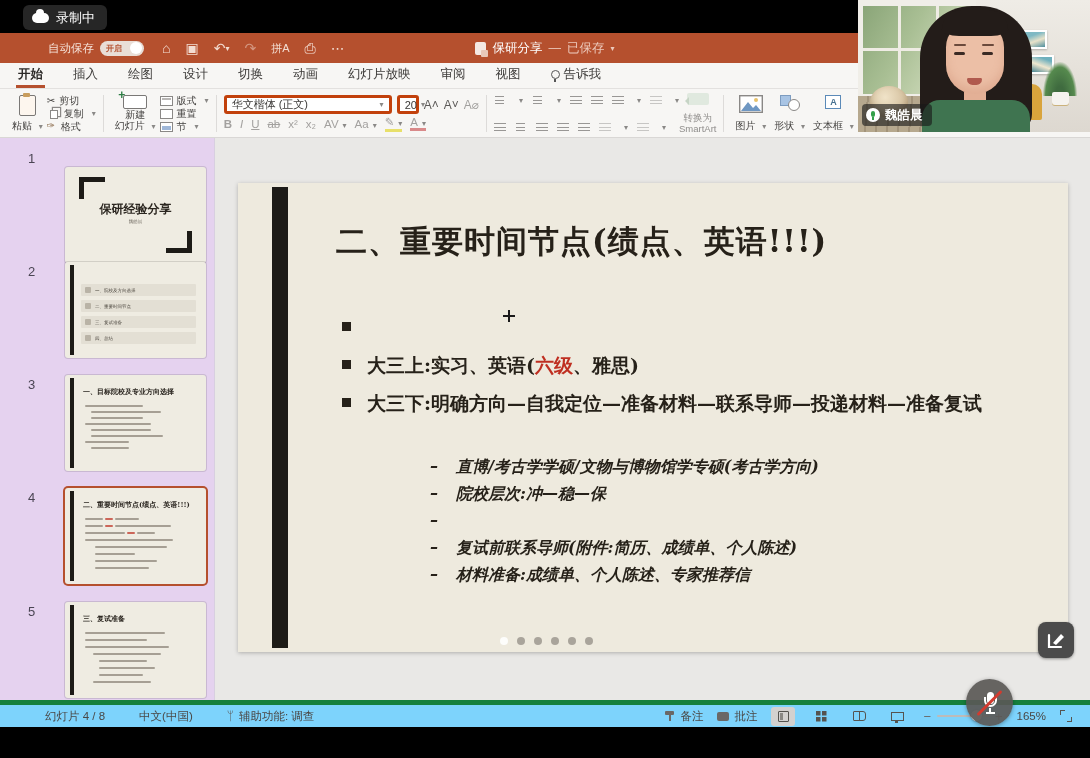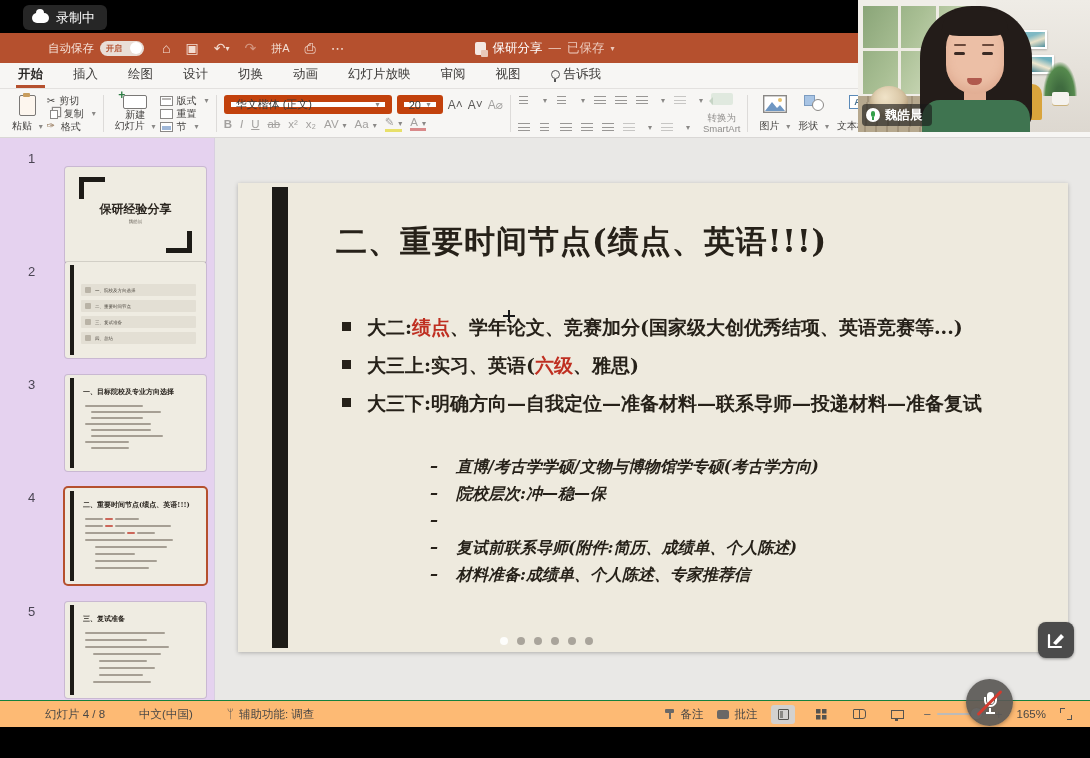--- a/index.html
+++ b/index.html
@@ -55,21 +55,21 @@
   .stack3 { display:flex; flex-direction:column; justify-content:space-between; padding:1px 0; }
   .smallcmd { display:flex; align-items:center; gap:4px; font-size:10px; color:#454341; height:13px; }
   .i-copy { width:8px; height:9px; border:1.2px solid #8a8886; background:#fff; box-shadow:2.5px -2.5px 0 -0.5px #f7f6f4, 2.5px -2.5px 0 0.7px #8a8886; margin:2px 2px 0 3px; }
   .i-brush { width:10px; height:10px; position:relative; }
   .i-brush:before { content:"✑"; font-size:10px; color:#8a6a4a; position:absolute; top:-2px; }
   .newslide { width:24px; height:20px; border:1.5px solid #7a7876; border-radius:2px; position:relative; background:#fff; }
   .newslide:before { content:"+"; position:absolute; left:-6px; top:-8px; color:#2e7d46; font-weight:bold; font-size:12px; }
   .mini-rect { width:13px; height:10px; border:1.2px solid #8a8886; background:#fff; position:relative; }
   .mini-rect.top:before { content:""; position:absolute; left:1px; top:1px; right:1px; height:2.5px; background:#b9b7b5; }
   .mini-rect.img:before { content:""; position:absolute; left:1px; bottom:1px; right:1px; height:4px; background:#9fb7d8; }
-  .combo { background:#fff; border:7px solid #c2410c; border-radius:3px; display:flex; align-items:center;
+  .combo { background:#fff; border:3px solid #c2410c; border-radius:3px; display:flex; align-items:center;
     justify-content:space-between; font-size:11px; color:#3b3937; padding:0 5px; height:19px; }
   .caret { font-size:8px; color:#8a8886; margin-left:4px; }
   .fontgrid { display:flex; flex-direction:column; justify-content:space-between; padding:2px 0; }
   .fmtrow { display:flex; align-items:center; gap:8px; color:#a3a19f; font-size:11.5px; }
   .lines { width:12px; height:10px;
     background-image:linear-gradient(#999795,#999795),linear-gradient(#999795,#999795),linear-gradient(#999795,#999795);
     background-size:12px 1.4px; background-position:0 1px,0 4.5px,0 8px; background-repeat:no-repeat; }
   .lines.c { background-size:9px 1.4px; background-position:1.5px 1px,1.5px 4.5px,1.5px 8px; }
   .pgrid { display:flex; flex-direction:column; justify-content:space-between; padding:2px 0; }
   .prow { display:flex; align-items:center; gap:9px; }
@@ -131,22 +131,22 @@
 
   .cursor { position:absolute; left:288px; top:172px; width:12px; height:12px; }
   .cursor:before, .cursor:after { content:""; position:absolute; background:#1a1a1a; }
   .cursor:before { left:5px; top:0; width:2px; height:12px; }
   .cursor:after { left:0; top:5px; width:12px; height:2px; }
 
   .annotate-btn { position:absolute; right:16px; bottom:42px; width:36px; height:36px; background:#4b4b4b;
     border-radius:8px; display:flex; align-items:center; justify-content:center; box-shadow:0 1px 3px rgba(0,0,0,.4); }
 
   
-  .statusbar { position:absolute; left:0; top:700px; width:1090px; height:27px; background:#fdba74;
-    border-top:1px solid #15803d; display:flex; align-items:center; font-size:11.5px; color:#4a4846; }
+  .statusbar { position:absolute; left:0; top:700px; width:1090px; height:27px; background:#7dd3fc;
+    border-top:5px solid #15803d; display:flex; align-items:center; font-size:11.5px; color:#4a4846; }
   .sb-left { display:flex; align-items:center; gap:34px; margin-left:45px; }
   .sb-item { display:flex; align-items:center; gap:5px; white-space:nowrap; }
   .acc-ic { font-size:12px; color:#5a5856; }
   .sb-right { position:absolute; right:18px; display:flex; align-items:center; gap:14px; }
   .pod-ic { width:11px; height:10px; position:relative; }
   .pod-ic:before { content:""; position:absolute; left:1px; top:0; width:9px; height:4px; background:#6a6866; border-radius:1px; }
   .pod-ic:after { content:""; position:absolute; left:4.5px; top:4px; width:2px; height:6px; background:#6a6866; }
   .com-ic { width:12px; height:9px; background:#6a6866; border-radius:2px; position:relative; }
   .com-ic:after { content:""; position:absolute; left:2px; bottom:-3px; border:3px solid transparent; border-top-color:#6a6866; }
   .viewbtn { width:24px; height:19px; border-radius:3px; display:flex; align-items:center; justify-content:center; }
@@ -314,21 +314,21 @@
           <span class="caret">▾</span>
         </span>
     </div>
     <div class="rsep"></div>
     <div class="fontgrid">
       <div style="display:flex; gap:5px; align-items:center;">
         <span class="combo" style="width:168px">
           <span>华文楷体 (正文)</span>
             <span class="caret">▾</span>
         </span>
-        <span class="combo" style="width:46px">
+        <span class="combo" style="width:22px">
           <span>20</span>
             <span class="caret">▾</span>
         </span>
         <span class="g" style="font-size:12px">A˄</span>
         <span class="g" style="font-size:12px">A˅</span>
         <span class="g" style="font-size:12px; opacity:.55">A⌀</span>
       </div>
       <div class="fmtrow">
         <b>B</b>
         <i>I</i>
@@ -488,21 +488,20 @@
     </aside>
 
     <main class="canvas">
       <div class="slide">
         <span class="slide-bar"></span>
         <div class="slide-title">二、重要时间节点(绩点、英语!!!)</div>
 
         <div class="bullets">
           <div class="b-item">
             <span class="b-sq"></span>
-            <span><span>大二:</span><span class="red">绩点</span><span>、学年论文、竞赛加分(国家级大创优秀结项、英语竞赛等...)</span></span>
           </div>
           <div class="b-item">
             <span class="b-sq"></span>
             <span><span>大三上:实习、英语(</span><span class="red">六级</span><span>、雅思)</span></span>
           </div>
           <div class="b-item">
             <span class="b-sq"></span>
             <span><span>大三下:明确方向—自我定位—准备材料—联系导师—投递材料—准备复试</span></span>
           </div>
         </div>

